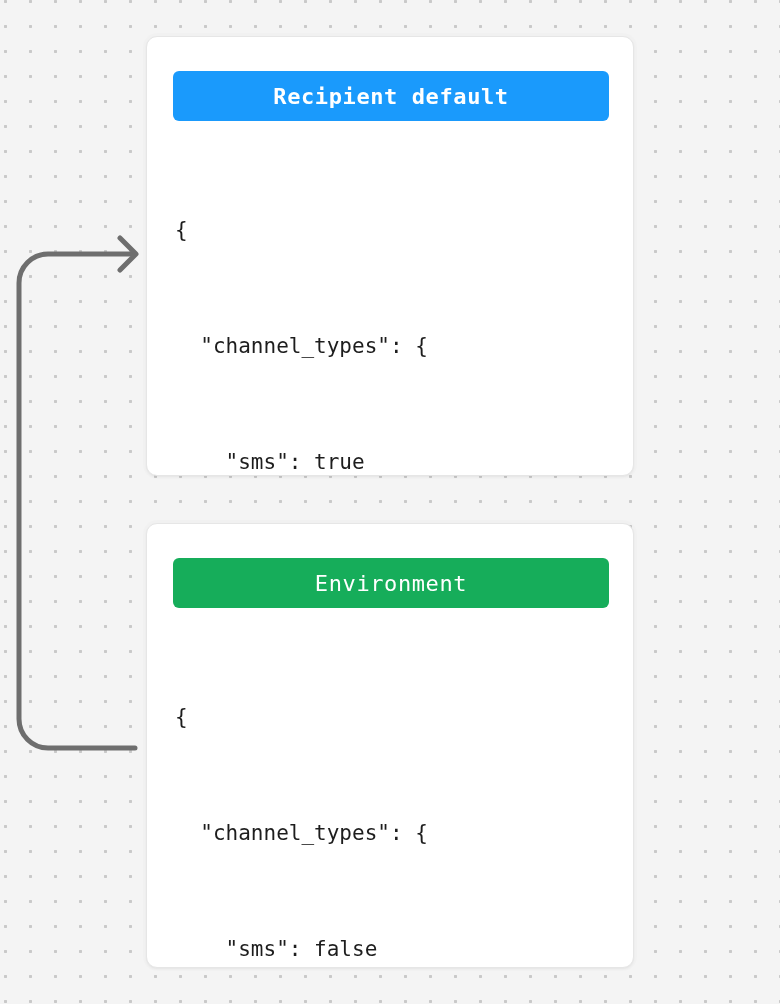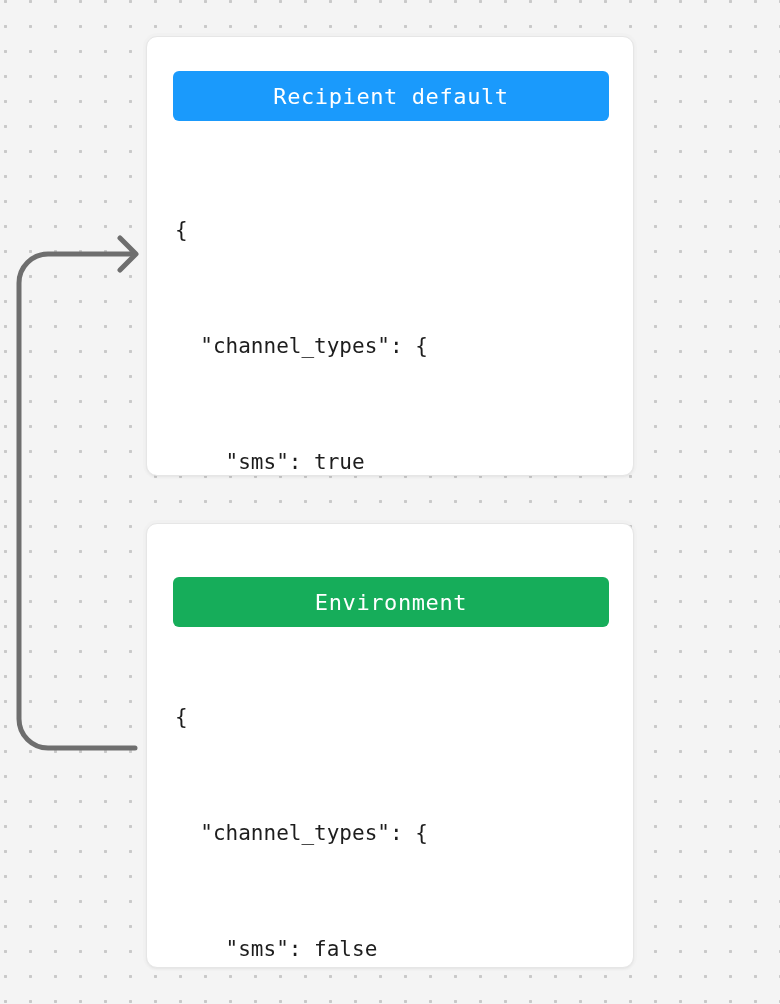--- a/index.html
+++ b/index.html
@@ -98,37 +98,37 @@
 <body>
 
 <div id="canvas">
 
   <svg id="connector" viewBox="0 0 780 1004" width="780" height="1004" aria-hidden="true">
     <path d="M 135 748 L 48 748 A 29 29 0 0 1 19 719 L 19 283 A 29 29 0 0 1 48 254 L 131 254" fill="none" stroke="#6e6e6e" stroke-width="5" stroke-linecap="round" stroke-linejoin="round"></path>
     <path d="M 120 238 L 136 254 L 120 270" fill="none" stroke="#6e6e6e" stroke-width="5" stroke-linecap="round" stroke-linejoin="round"></path>
   </svg>
 
   <div class="card" id="card-recipient-default">
-    <div class="card-header" style="background-color:#1a9afc;">
+    <div class="card-header" style="background-color:#1a9afc;font-weight:bold;">
       <span>Recipient default</span>
     </div>
     <div class="code-block">
       <div class="code-line">{</div>
       <div class="code-line">  "channel_types": {</div>
       <div class="code-line">    "sms": true</div>
       <div class="code-line">  },</div>
       <div class="code-line em">  "categories": {</div>
       <div class="code-line em">    "collaboration": true</div>
       <div class="code-line em">  }</div>
       
     </div>
   </div>
 
   <div class="card" id="card-environment">
-    <div class="card-header" style="background-color:#16ad5a;margin-top:19px;">
+    <div class="card-header" style="background-color:#16ad5a;">
       <span>Environment</span>
     </div>
     <div class="code-block">
       <div class="code-line">{</div>
       <div class="code-line">  "channel_types": {</div>
       <div class="code-line">    "sms": false</div>
       
       
       
       

